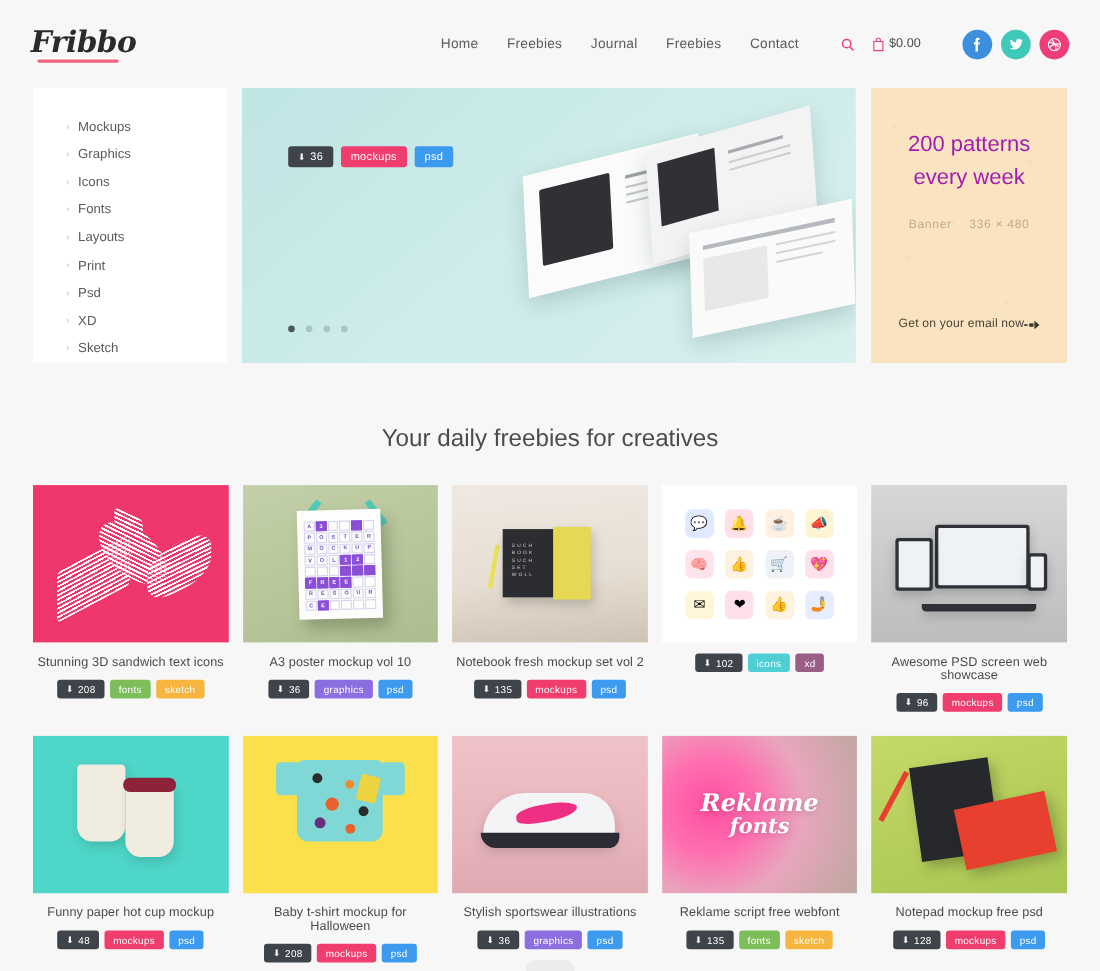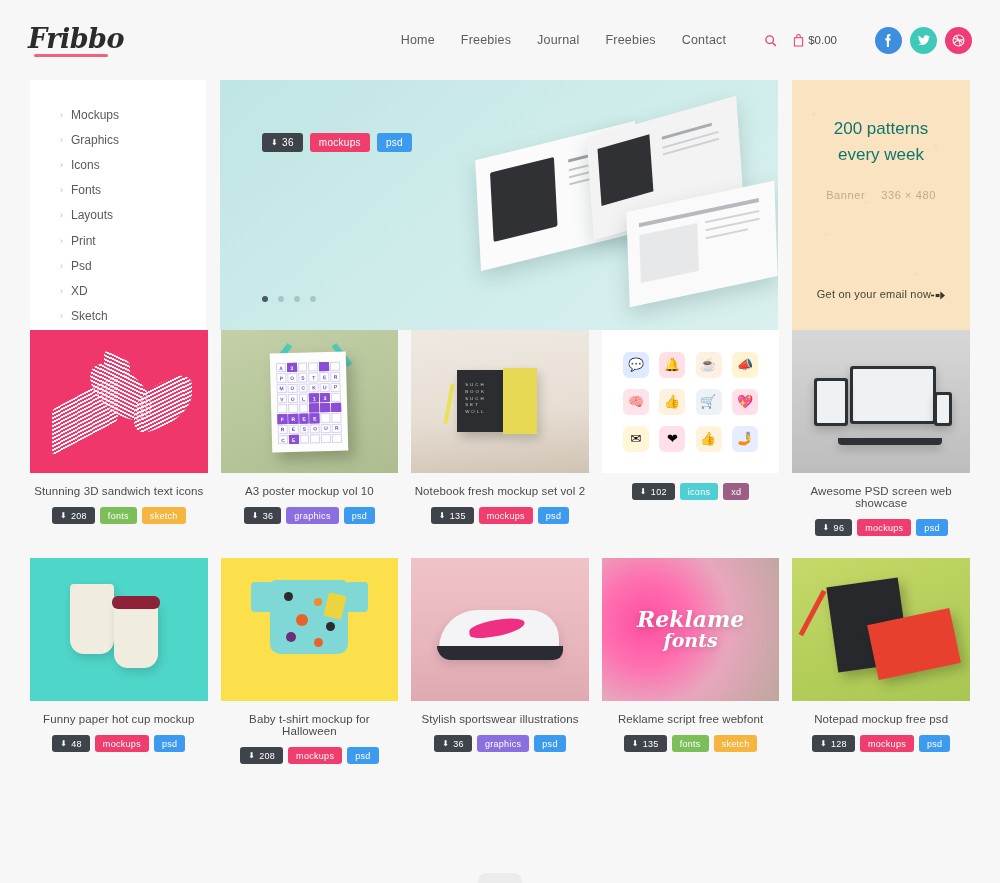--- a/index.html
+++ b/index.html
@@ -95,21 +95,21 @@
     position: absolute; background: #fbfbfb;
     box-shadow: 0 8px 20px rgba(60,90,90,.22);
   }
   .bk-ink { position:absolute; background:#2f3135; }
 
   .promo {
     width: 178px; background: #fae3c0; position: relative; overflow: hidden;
     display: flex; flex-direction: column; align-items: center;
   }
   .promo-title {
-    margin-top: 36px; font-size: 17px; color: #0f766e; text-align: center;
+    margin-top: 36px; font-size: 20px; color: #a21caf; text-align: center;
     line-height: 1.5; font-weight: normal;
   }
   .promo-sub {
     margin-top: 22px; font-size: 11px; color: #c0ab8c; letter-spacing: .6px;
     display: flex; gap: 16px;
   }
   .promo-cta {
     position: absolute; bottom: 30px; left: 0; right: 0;
     text-align: center; font-size: 11px; color: #4a4336;
     display: flex; align-items: flex-end; justify-content: center; gap: 0;
@@ -377,20 +377,21 @@
         <span>Get on your email now</span>
         <svg width="14" height="9" viewBox="0 0 18 10" fill="#3c3529">
           <rect x="0" y="4" width="4" height="2"></rect>
             <rect x="6" y="3" width="5" height="4"></rect>
           <path d="M12 0l6 5-6 5z"></path>
         </svg>
       </div>
     </div>
   </div>
 
+  <h2 class="section-title">Your daily freebies for creatives</h2>
 
   <div class="grid">
 
     <div class="card">
       <div class="thumb t-sandwich">
         <div class="sw-letter" style="left:22px; top:62px; width:66px; height:46px; transform:skew(0deg,-28deg);"></div>
         <div class="sw-letter" style="left:60px; top:38px; width:62px; height:48px; transform:skew(0deg,26deg); border-radius:50%;"></div>
         <div class="sw-letter" style="left:104px; top:52px; width:58px; height:44px; transform:skew(0deg,-26deg); border-radius:40%;"></div>
         <div class="sw-letter" style="left:74px; top:26px; width:26px; height:18px; transform:skew(0deg,25deg);"></div>
       </div>

